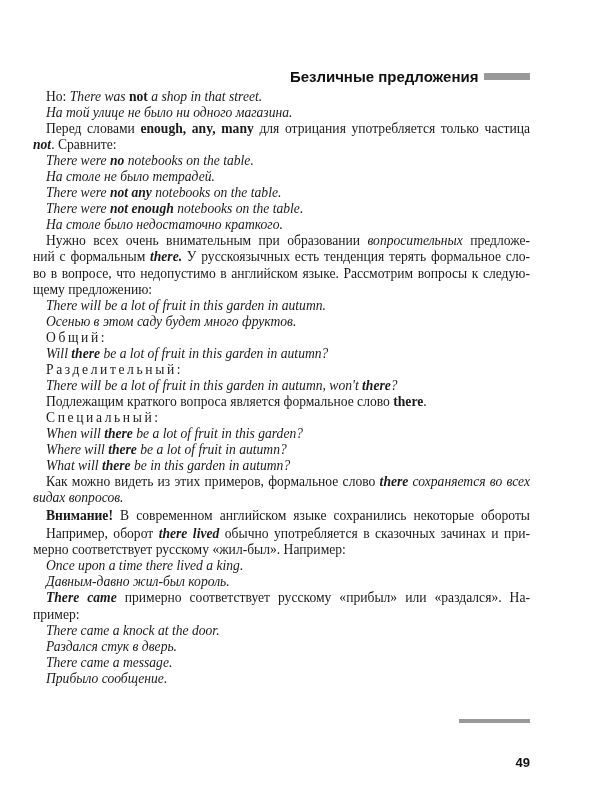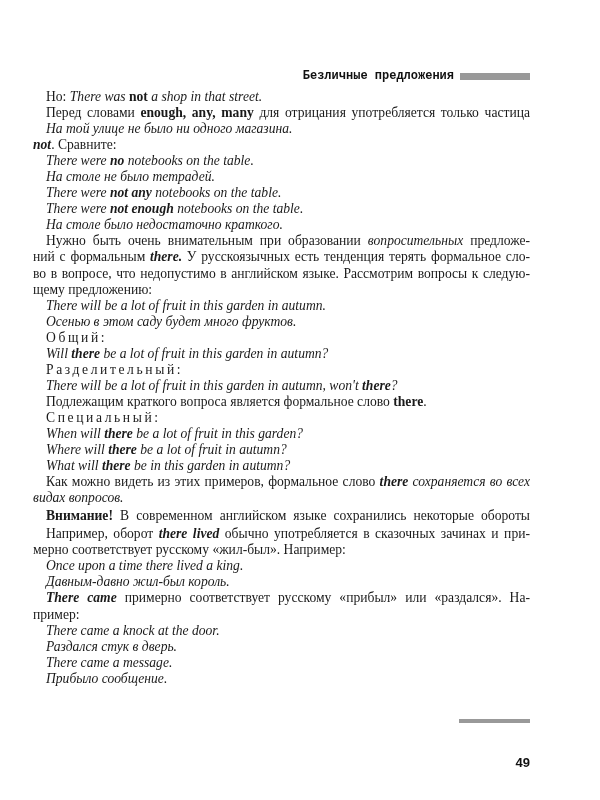--- a/index.html
+++ b/index.html
@@ -1,18 +1,18 @@
 <!DOCTYPE html>
 <html><head>
   <meta charset="utf-8">
   <style>
     html, body { margin: 0; padding: 0; background: #ffffff; }
     body { width: 600px; height: 800px; position: relative; overflow: hidden; font-family: "DejaVu Serif", "Liberation Serif", serif; color: #1a1a1a; }
     .header { position: absolute; top: 69px; left: 290px; width: 240px; height: 14px; display: flex; align-items: center; justify-content: flex-end; }
-    .header-title { font-family: Liberation Mono, monospace; font-weight: bold; font-size: 12px; color: #111; white-space: nowrap; margin-right: 6px; }
+    .header-title { font-family: Liberation Sans, sans-serif; font-weight: bold; font-size: 15px; color: #111; white-space: nowrap; margin-right: 6px; }
     .header-bar { width: 70px; height: 7px; background: #999999; }
     .content { position: absolute; left: 33px; top: 89px; width: 497px; font-family: "Liberation Serif", serif; font-size: 13.6px; line-height: 16.05px; }
     .line { white-space: nowrap; height: 16.05px; }
     .p { text-align: justify; text-align-last: left; text-indent: 13px; }
     .ex { padding-left: 13px; font-style: italic; }
     .lbl { padding-left: 13px; letter-spacing: 2.6px; }
     .lbl .nosp { letter-spacing: 0; }
     .gap { height: 2px; }
     b.bi { font-style: italic; font-weight: bold; }
     .footer-bar { position: absolute; left: 459px; top: 719px; width: 71px; height: 4px; background: #999999; }
@@ -24,32 +24,32 @@
 
 <div class="header">
   <span class="header-title">Безличные предложения</span>
   <span class="header-bar"></span>
 </div>
 
 <div class="content">
   <div class="line ex" style="font-style:normal">
     <span>Но: </span><i>There was </i><b>not</b><i> a shop in that street.</i>
   </div>
+  <div class="line ex">На той улице не было ни одного магазина.</div>
   <div class="line p">
       <span class="just"><span>Перед словами </span><b>enough, any, many</b><span> для отрицания употребляется только частица</span></span>
     </div>
-  <div class="line ex">На той улице не было ни одного магазина.</div>
   <div class="line"><b class="bi">not</b><span>. Сравните:</span></div>
   <div class="line ex"><span>There were </span><b>no</b><span> notebooks on the table.</span></div>
   <div class="line ex">На столе не было тетрадей.</div>
   <div class="line ex"><span>There were </span><b>not any</b><span> notebooks on the table.</span></div>
   <div class="line ex"><span>There were </span><b>not enough</b><span> notebooks on the table.</span></div>
   <div class="line ex">На столе было недостаточно краткого.</div>
   <div class="line p">
-      <span class="just"><span>Нужно быть очень внимательным при образовании </span><i>вопросительных</i><span> предложе-</span></span>
+      <span class="just"><span>Нужно всех очень внимательным при образовании </span><i>вопросительных</i><span> предложе-</span></span>
     </div>
   <div class="line">
       <span class="just"><span>ний с формальным </span><b class="bi">there.</b><span> У русскоязычных есть тенденция терять формальное сло-</span></span>
     </div>
   <div class="line">
       <span class="just">во в вопросе, что недопустимо в английском языке. Рассмотрим вопросы к следую-</span>
     </div>
   <div class="line">щему предложению:</div>
   <div class="line ex">There will be a lot of fruit in this garden in autumn.</div>
   <div class="line ex">Осенью в этом саду будет много фруктов.</div>

